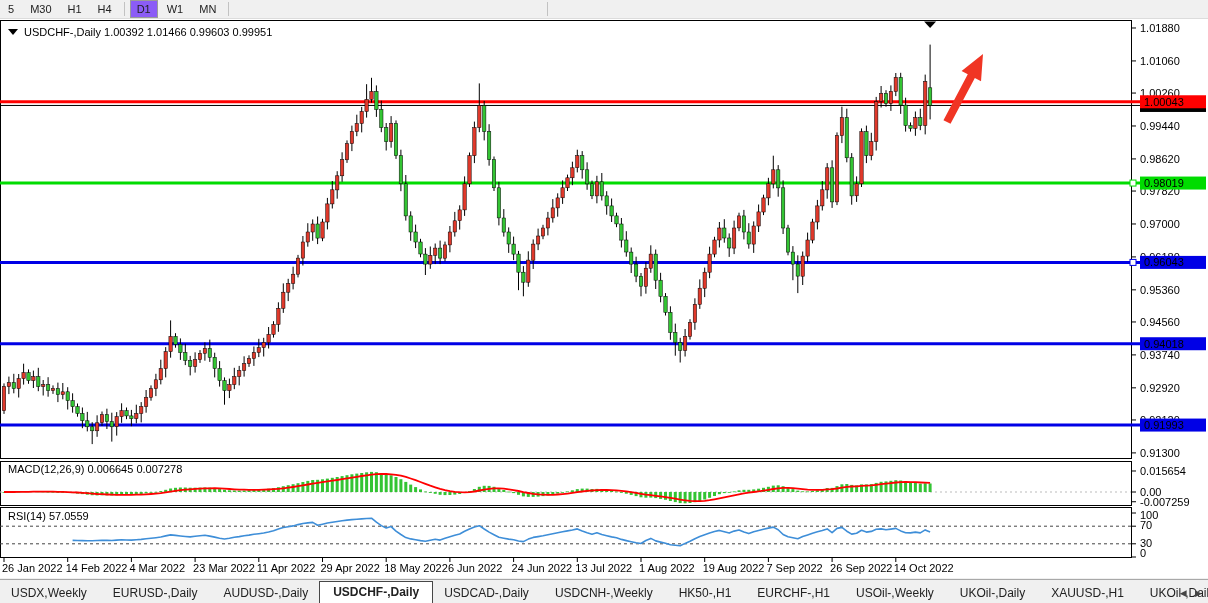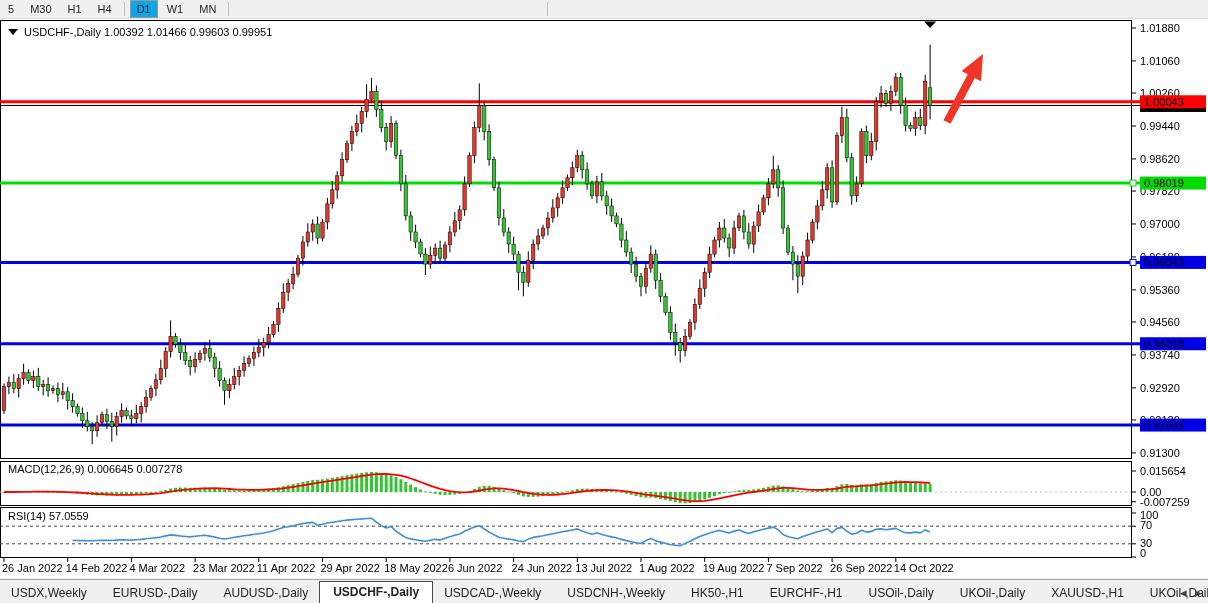--- a/index.html
+++ b/index.html
@@ -3,21 +3,21 @@
 <meta charset="utf-8">
 <style>
   html,body{margin:0;padding:0;background:#e8e8e8;}
   #app{position:relative;width:1208px;height:603px;background:#f0f0f0;overflow:hidden;
        font-family:"Liberation Sans",sans-serif;-webkit-font-smoothing:antialiased;}
   
   #toolbar{position:absolute;left:0;top:0;width:1208px;height:18px;background:#f0f0f0;
            border-bottom:1px solid #dcdcdc;display:flex;align-items:center;z-index:3;}
   .tf-btn{font-size:11px;color:#222;padding:0 6px;height:16px;line-height:16px;cursor:default;
           border:1px solid transparent;margin:0 1px;}
-  .tf-btn.active{background:#0ea5e9;border:1px solid #9a9a9a;}
+  .tf-btn.active{background:#8b5cf6;border:1px solid #9a9a9a;}
   .tb-sep{width:1px;height:14px;background:#c2c2c2;margin:0 4px;}
   .tb-sep.fixed{position:absolute;left:543px;top:2px;}
   
   #chart-svg{position:absolute;left:0;top:0;z-index:1;}
   #chart-svg text{font-family:"Liberation Sans",sans-serif;font-size:11px;fill:#000;}
   
   #tabbar{position:absolute;left:0;top:579px;width:1208px;height:24px;background:#f0f0f0;
           border-top:1px solid #a8a8a8;display:flex;align-items:flex-end;z-index:3;}
   .tab{font-size:12px;color:#222;padding:3px 11px 4px;white-space:nowrap;cursor:default;margin-top:20px;}
   .tab.active{background:#fff;border:1px solid #474747;border-bottom:1px solid #fff;
@@ -760,29 +760,29 @@
       </g>
     </svg>
 
   <div id="tabbar">
       <div class="tab">USDX,Weekly</div>
       <div class="tabsep"></div>
       <div class="tab">EURUSD-,Daily</div>
       <div class="tabsep"></div>
       <div class="tab">AUDUSD-,Daily</div>
       <div class="tab active">USDCHF-,Daily</div>
-      <div class="tab">USDCAD-,Weekly</div>
+      <div class="tab">USDCAD-,Daily</div>
       <div class="tabsep"></div>
       <div class="tab">USDCNH-,Weekly</div>
       <div class="tabsep"></div>
       <div class="tab">HK50-,H1</div>
       <div class="tabsep"></div>
       <div class="tab">EURCHF-,H1</div>
       <div class="tabsep"></div>
-      <div class="tab">USOil-,Daily</div>
+      <div class="tab">USOil-,Weekly</div>
       <div class="tabsep"></div>
       <div class="tab">UKOil-,Daily</div>
       <div class="tabsep"></div>
       <div class="tab">XAUUSD-,H1</div>
       <div class="tabsep"></div>
       <div class="tab">UKOil-,Daily</div>
       <div class="tab-scroll">◀ ▶</div>
     </div>
 
 </div>

